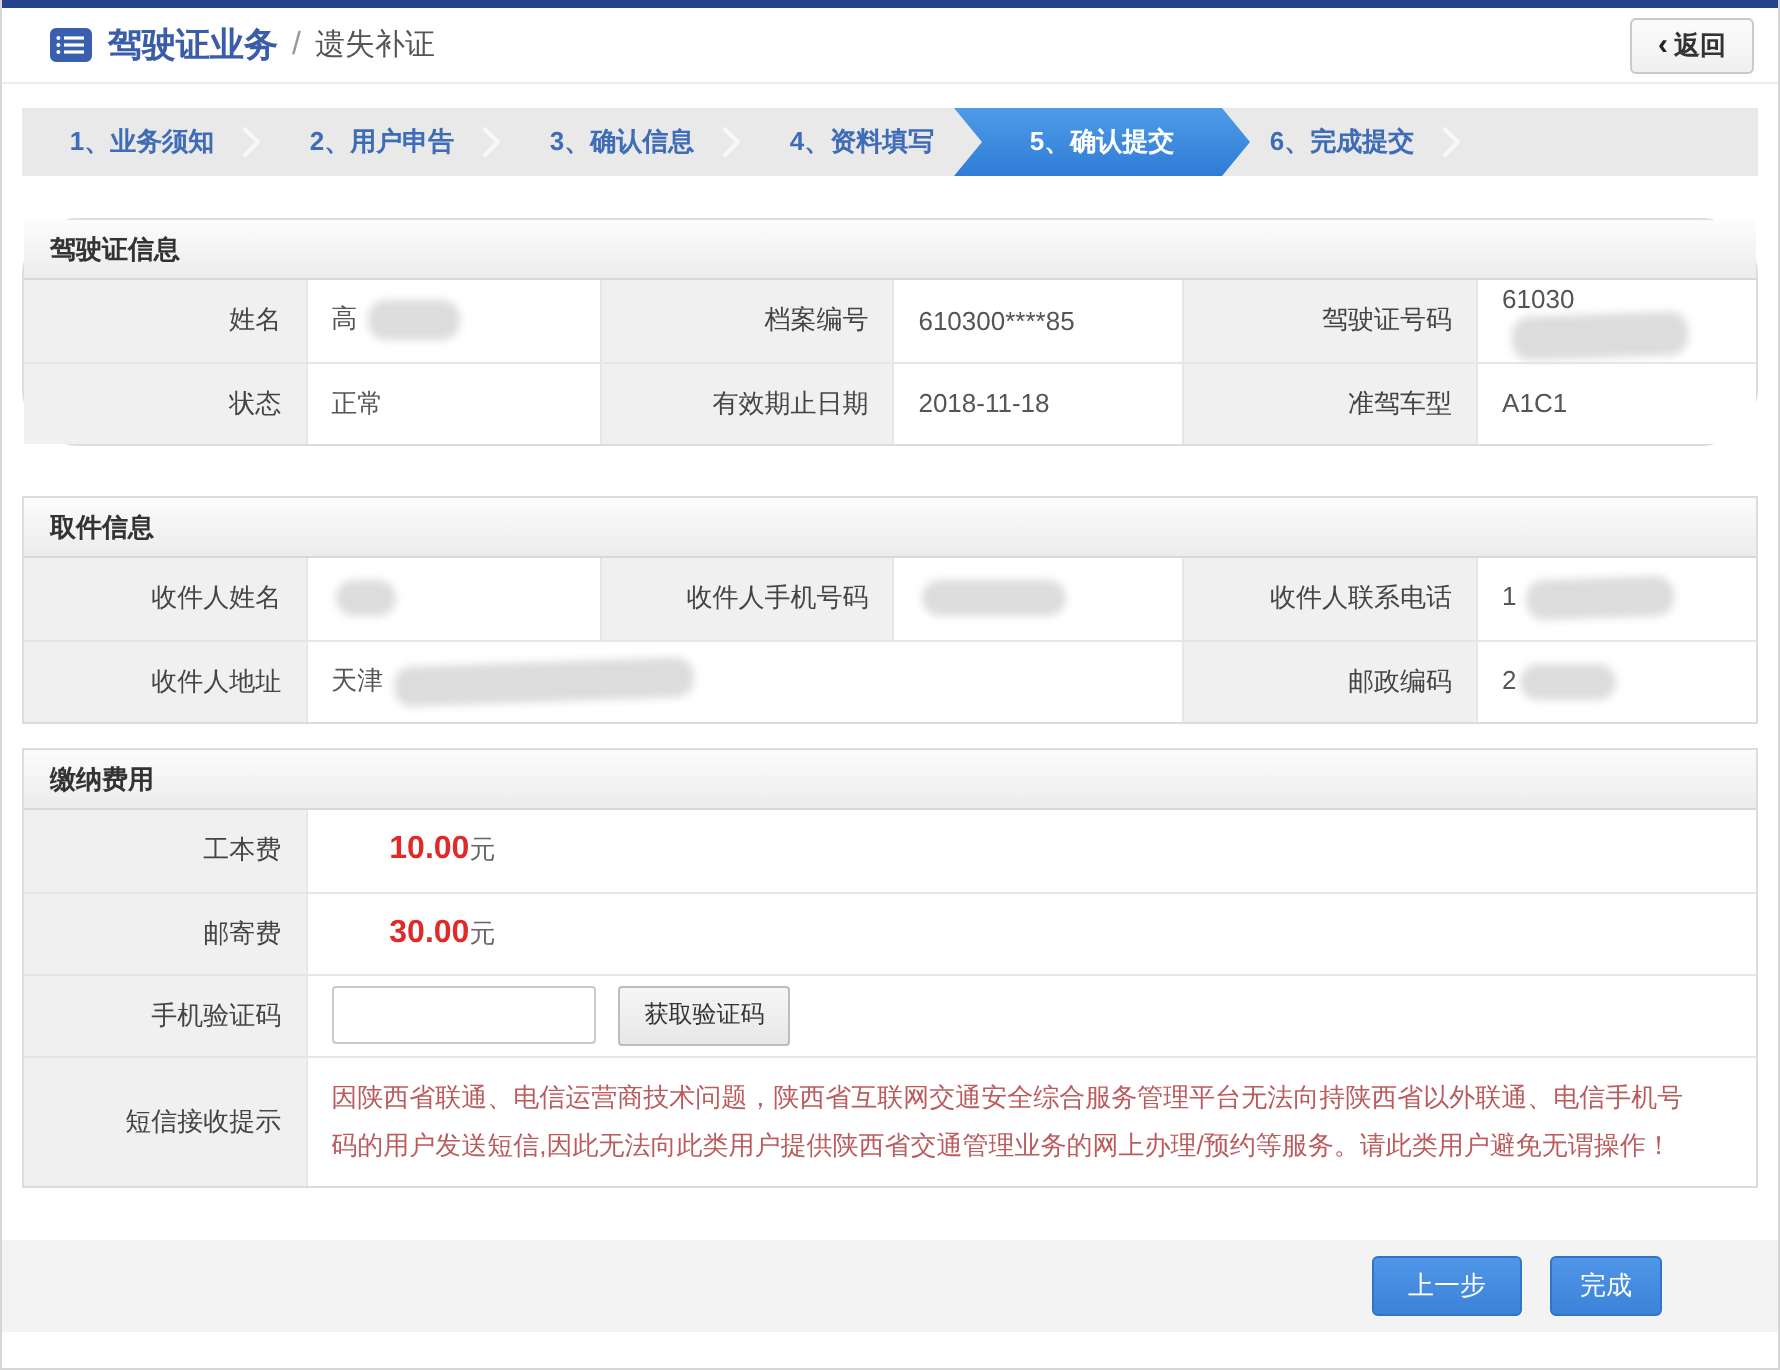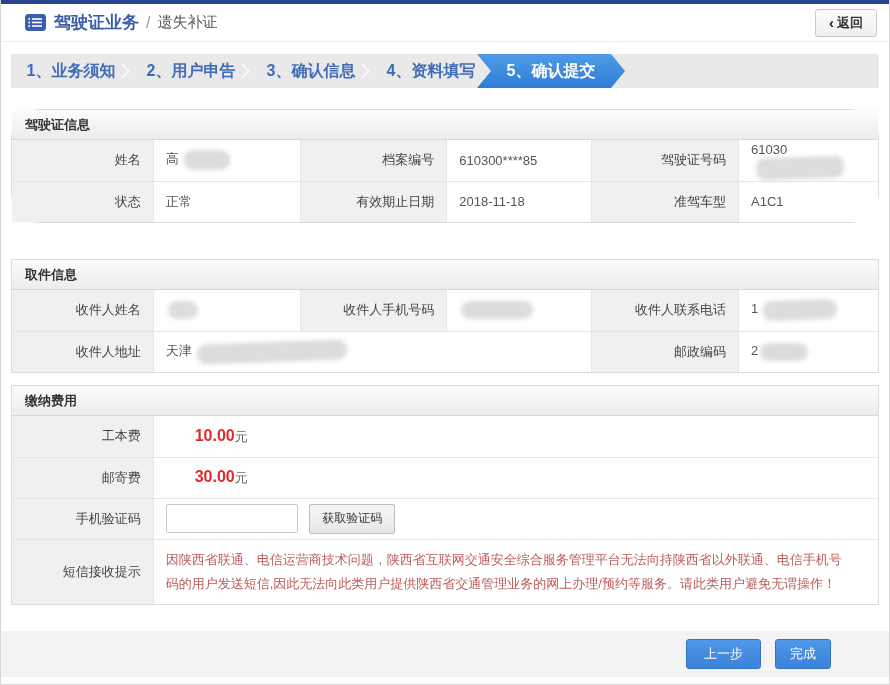--- a/index.html
+++ b/index.html
@@ -11,30 +11,30 @@
   .hdr{ height:38px; display:flex; align-items:center; padding:0 12px 0 24px; border-bottom:1px solid #ededed; position:relative; }
   .hdr-icon{ width:21px; height:17px; margin-right:8px; flex:0 0 auto; }
   .hdr-title{ font-size:17px; font-weight:bold; color:#3a5da9; }
   .hdr-divider{ font-size:16px; color:#999; margin:0 7px; }
   .hdr-sub{ font-size:15px; color:#555; }
   .back-btn{ margin-left:auto; height:28px; padding:0 13px; background:linear-gradient(#fbfbfb,#f0f0f0); border:1px solid #c9c9c9; border-radius:3px; font-size:13px; font-weight:bold; color:#333; cursor:pointer; display:flex; align-items:center; gap:3px; font-family:inherit; }
   .back-chevron{ font-size:15px; font-weight:bold; color:#222; line-height:1; }
 
   
   .steps{ margin:12px 10px 0 10px; height:34px; background:#e9e9e9; display:flex; position:relative; }
-  .step{ width:120px; line-height:34px; text-align:center; font-size:16px; font-weight:bold; color:#3f6cb7; position:relative; }
+  .step{ width:120px; line-height:34px; text-align:center; font-size:13px; font-weight:bold; color:#3f6cb7; position:relative; }
   .step.has-sep::after{ content:""; position:absolute; right:3px; top:50%; width:9px; height:9px; border-top:2px solid #f8f8f8; border-right:2px solid #f8f8f8; transform:translateY(-50%) rotate(45deg); }
   .step.active{ background:linear-gradient(#4f9be8,#2e7cd6); color:#fff; z-index:2; margin:0 -14px; width:148px;
     clip-path:polygon(0 0, calc(100% - 14px) 0, 100% 50%, calc(100% - 14px) 100%, 0 100%, 14px 50%); }
   .steps .filler{ flex:1; }
 
   
   .card{ margin:0 10px; border:1px solid #dcdcdc; background:#fff; }
   .card-m1{ margin-top:21px;border-radius:29px; }
-  .card-m2{ margin-top:36px; }
+  .card-m2{ margin-top:25px; }
   .card-m3{ margin-top:12px; }
   .card-title{ height:30px; line-height:30px; padding:0 13px; font-size:13px; font-weight:bold; color:#333; background:linear-gradient(#fcfcfc,#ececec); border-bottom:1px solid #d8d8d8; }
   table.info{ width:100%; border-collapse:collapse; table-layout:fixed; }
   table.info td{ border:1px solid #e6e6e6; height:41px; font-size:13px; vertical-align:middle; }
   table.info tr td:first-child{ border-left:none; } table.info tr td:last-child{ border-right:none; }
   table.info tr:first-child td{ border-top:none; } table.info tr:last-child td{ border-bottom:none; }
   td.lbl{ background:#f0f0f0; color:#444; text-align:right; padding-right:12px; }
   td.val{ background:#fff; color:#555; text-align:left; padding-left:12px; }
   .blob{ display:inline-block; background:#dcdcdc; border-radius:9px; filter:blur(2px); vertical-align:middle; margin-left:5px; }
   .blob-tilt{ transform:rotate(-2deg); }
@@ -79,20 +79,21 @@
       <span>返回</span>
     </button>
   </div>
 
   <div class="steps">
     <div class="step has-sep">1、业务须知</div>
     <div class="step has-sep">2、用户申告</div>
     <div class="step has-sep">3、确认信息</div>
     <div class="step">4、资料填写</div>
     <div class="step active">5、确认提交</div>
+    <div class="step has-sep">6、完成提交</div>
     <div class="filler"></div>
   </div>
 
   <div class="card card-m1">
     <div class="card-title">驾驶证信息</div>
     <table class="info">
       <colgroup>
           <col style="width:16.3%">
           <col style="width:17%">
           <col style="width:16.9%">

